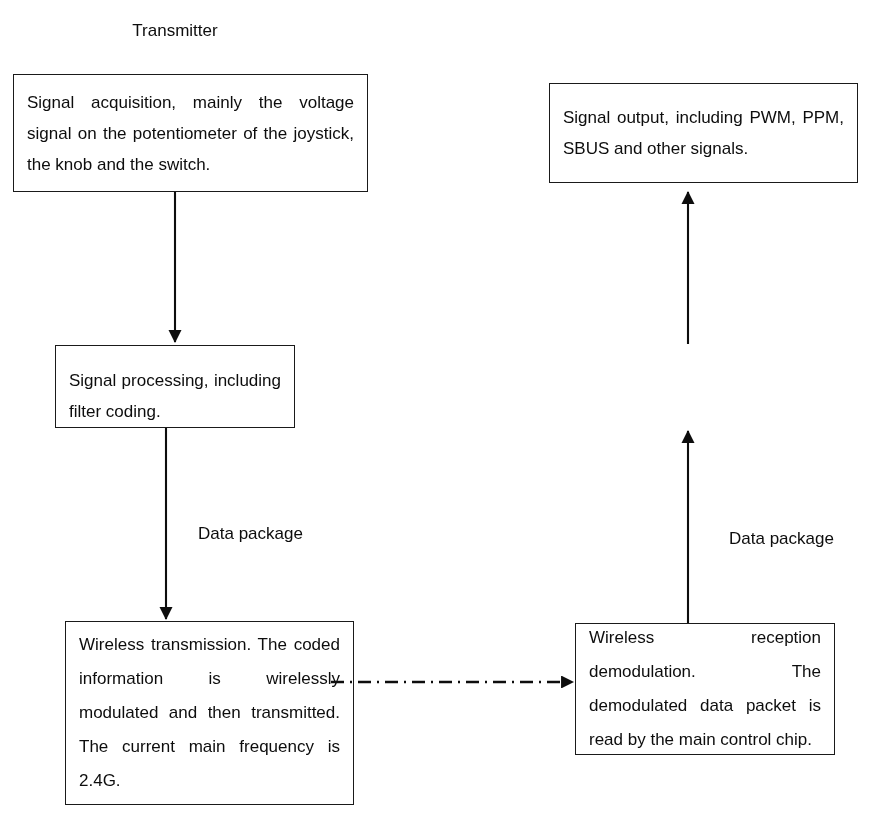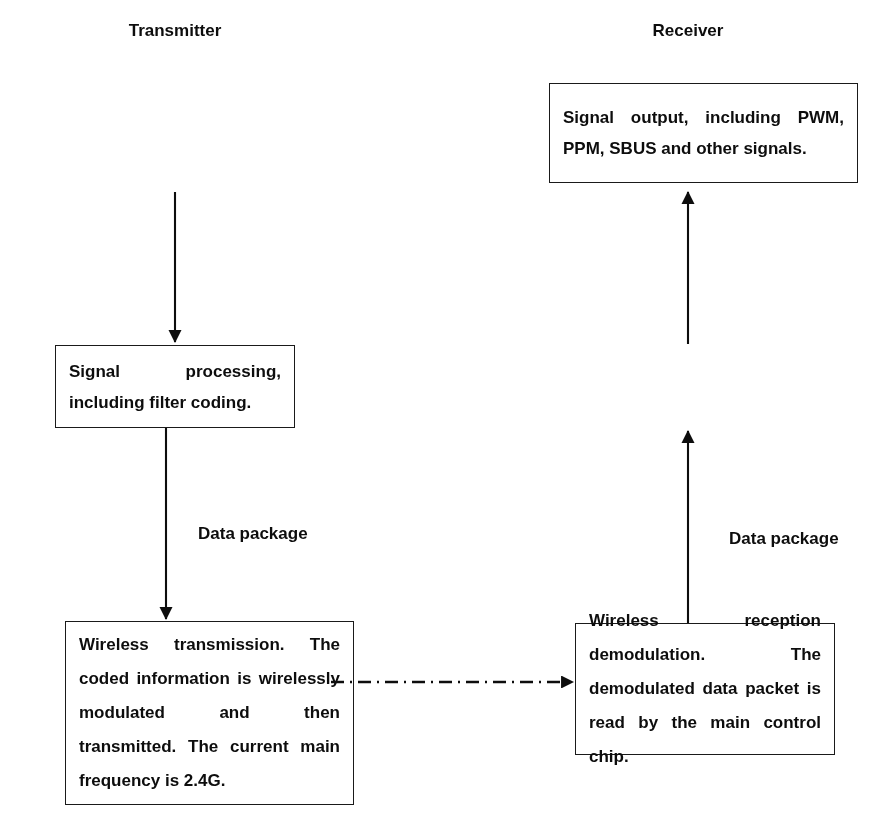--- a/index.html
+++ b/index.html
@@ -3,21 +3,21 @@
 <meta charset="utf-8">
 <style>
   html,body{margin:0;padding:0;background:#ffffff;}
   body{
     width:878px;height:824px;
     font-family:"Liberation Sans","DejaVu Sans",sans-serif;
     color:#0d0d0d;
     position:relative;
     overflow:hidden;
   }
-  #canvas{position:absolute;left:0;top:0;width:878px;height:824px;font-weight:bold;}
+  #canvas{position:absolute;left:0;top:0;width:878px;height:824px;}
   svg.lines{position:absolute;left:0;top:0;width:878px;height:824px;pointer-events:none;}
 
   .hdr{
     position:absolute;
     font-size:17px;
     line-height:22px;
     text-align:center;
     white-space:nowrap;
     color:#0d0d0d;
   }
@@ -53,24 +53,26 @@
   }
   .lbl.nowrap{white-space:nowrap;}
 </style>
 </head>
 <body>
 
 <div id="canvas">
 
   <div class="hdr" style="left:95px;top:20px;width:160px;">Transmitter</div>
 
-  <div class="hdr" style="left:608px;top:20px;width:160px;">Receiver</div>
 
+  <div class="box" style="left:13px;top:74px;width:355px;height:118px;">
+    <p>Signal acquisition, mainly the voltage signal on the potentiometer of the joystick, the knob and the switch.</p>
+  </div>
 
-  <div class="box" style="left:55px;top:345px;width:240px;height:83px;">
+  <div class="box" style="left:55px;top:345px;width:240px;height:83px;align-items:flex-end;">
     <p>Signal processing, including filter coding.</p>
   </div>
 
   <div class="box j5" style="left:41px;top:621px;width:289px;height:184px;margin-left:24px;">
     <p>Wireless transmission. The coded information is wirelessly modulated and then transmitted. The current main frequency is 2.4G.</p>
   </div>
 
   <div class="box" style="left:549px;top:83px;width:309px;height:100px;">
     <p>Signal output, including PWM, PPM, SBUS and other signals.</p>
   </div>

